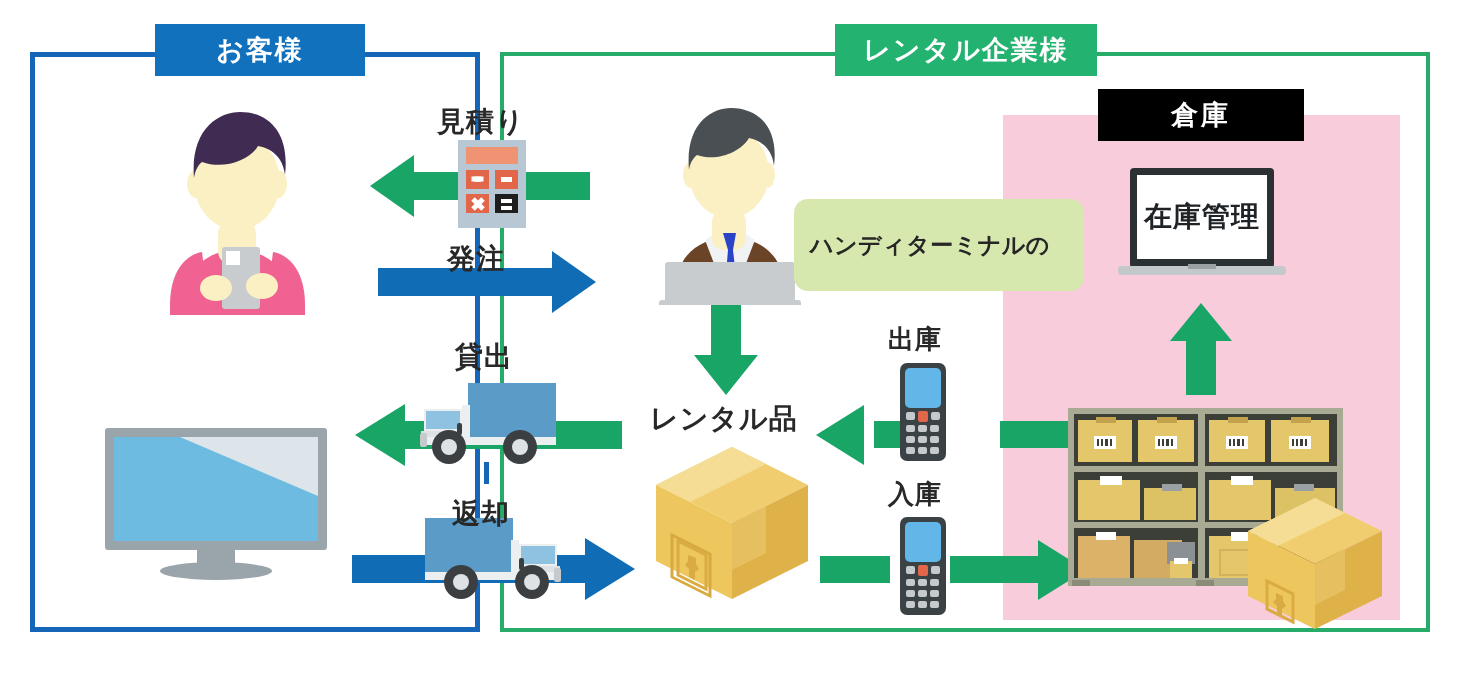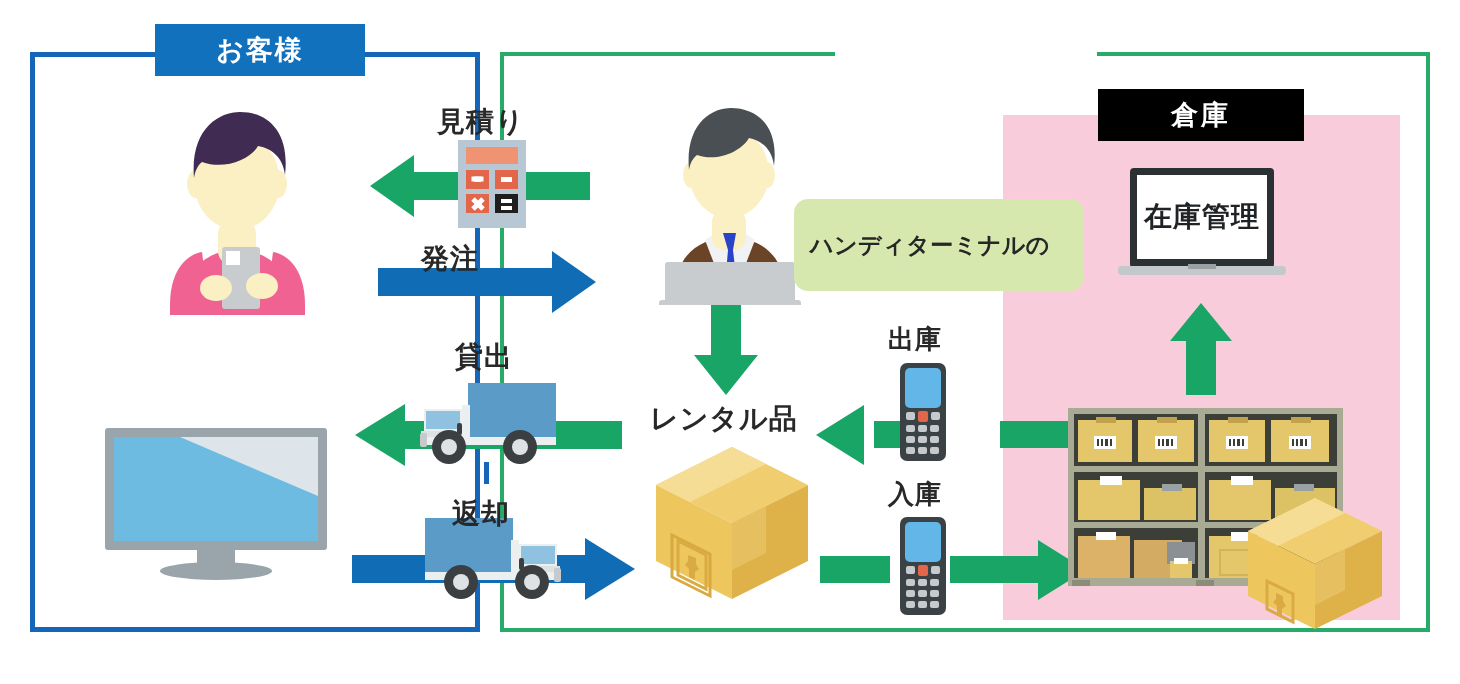--- a/index.html
+++ b/index.html
@@ -60,21 +60,21 @@
   }
 
   
   .lbl{
     color:#282828; font-weight:bold; white-space:nowrap;
     font-size:28px; letter-spacing:1px;
   }
   .lbl.small{font-size:26px;}
 
   #label-quote{left:437px; top:103px;text-align:right;}
-  #label-order{left:421px; top:240px;}
+  #label-order{left:447px; top:240px;}
   #label-lend{left:455px; top:338px;}
   #label-return{left:452px; top:495px;font-family:Liberation Serif, serif;}
   #label-rental-use{left:97px; top:387px;}
   #label-rental-item{left:650px; top:400px;}
   #label-out{left:888px; top:322px;}
   #label-in{left:888px; top:477px;}
 
   
   #callout{
     left:794px; top:199px; width:290px; height:92px;
@@ -153,20 +153,21 @@
 
   <div class="abs" id="customer-frame"></div>
   <div class="abs" id="customer-frame-top-gap"></div>
 
   <div class="abs" id="vendor-frame"></div>
   <div class="abs" id="vendor-frame-top-gap"></div>
 
   <div class="abs" id="warehouse-panel"></div>
 
   <div class="abs chip" id="customer-chip">お客様</div>
+  <div class="abs chip" id="vendor-chip">レンタル企業様</div>
   <div class="abs chip" id="warehouse-chip">倉庫</div>
 
   <div class="abs" id="arrow-quote">
     <div class="arrow-shaft"></div>
       <div class="arrow-head"></div>
   </div>
   <div class="abs" id="arrow-order">
     <div class="arrow-shaft"></div>
       <div class="arrow-head"></div>
   </div>

